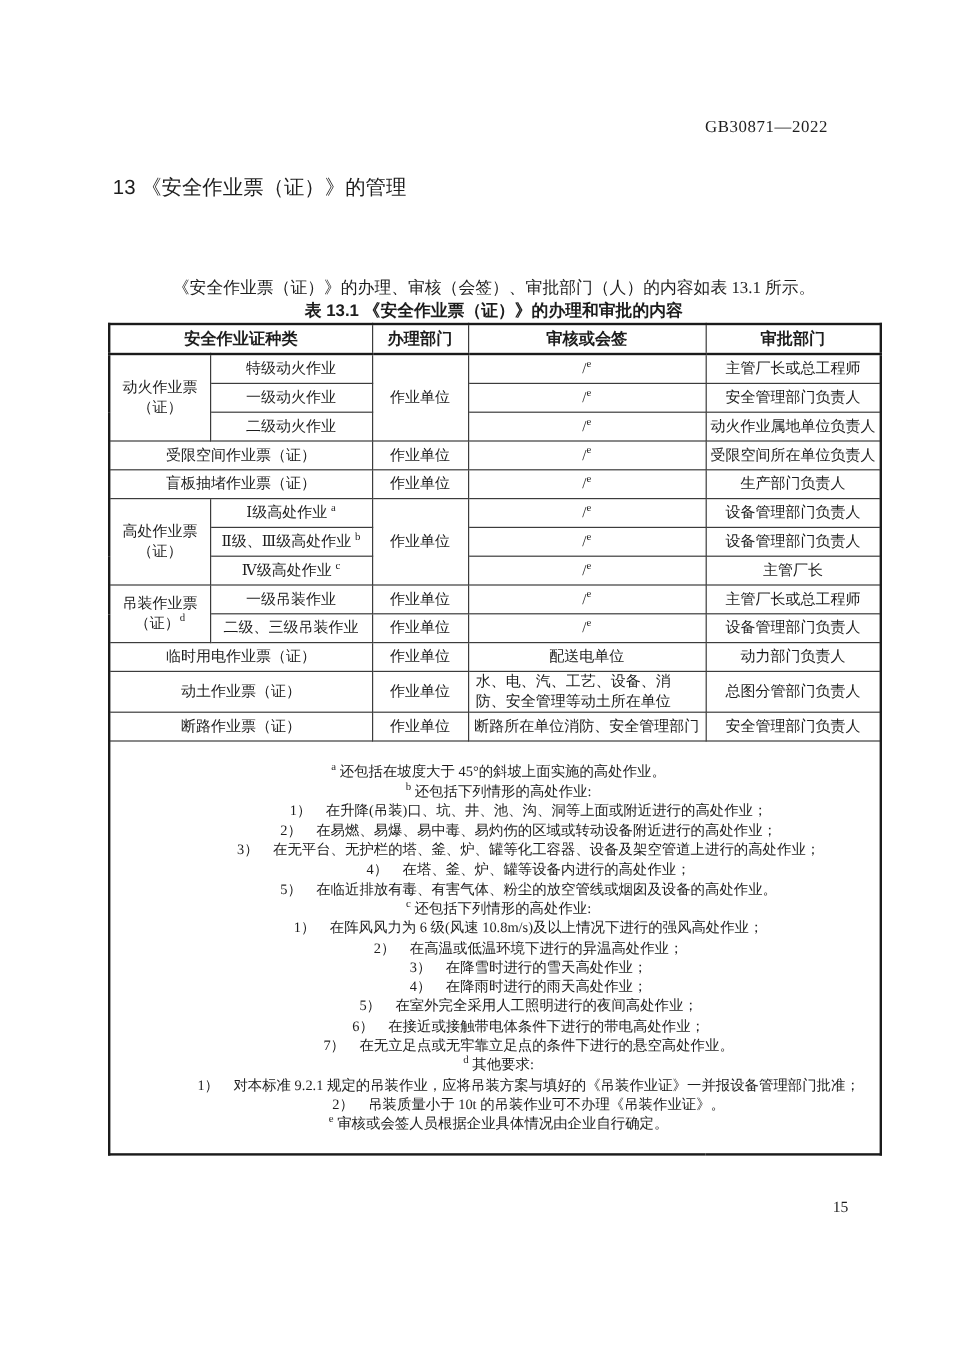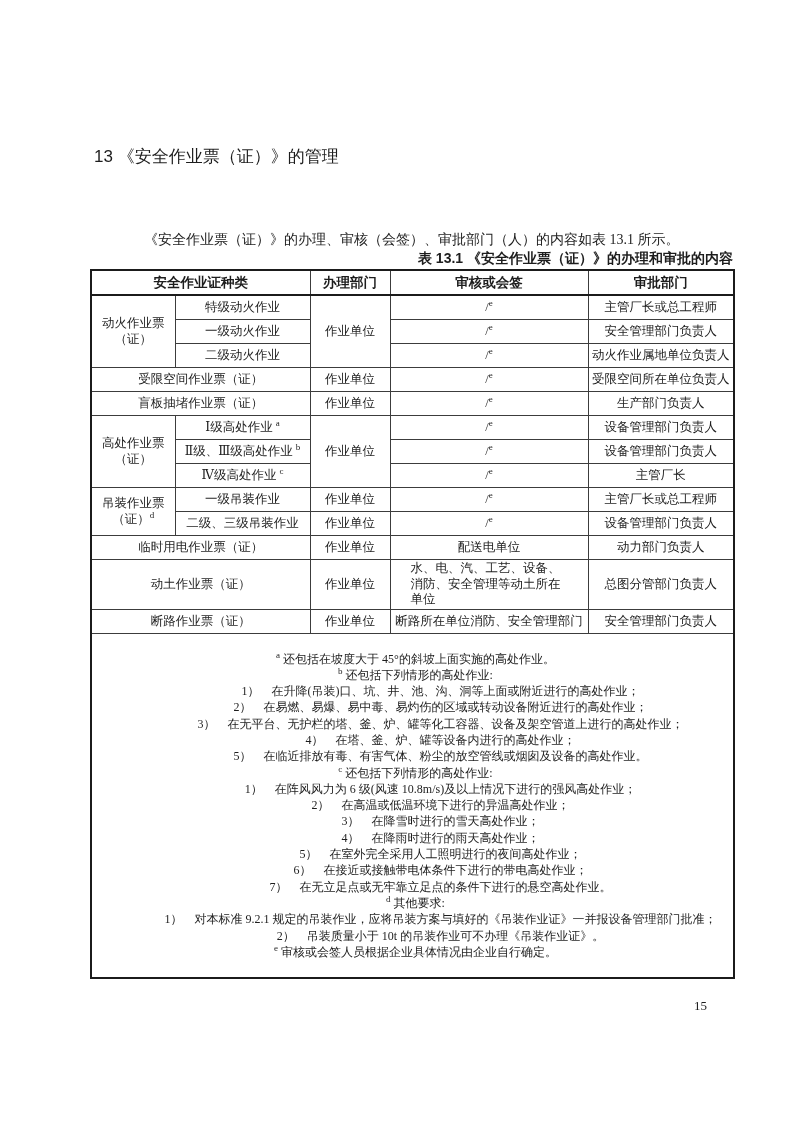--- a/index.html
+++ b/index.html
@@ -17,59 +17,60 @@
     font-family:"Liberation Sans","DejaVu Sans",sans-serif;
   }
   .h-sub{
     position:absolute;top:184px;left:94px;font-size:15px;font-weight:bold;
     font-family:"Liberation Sans","DejaVu Sans",sans-serif;
   }
   .para{
     position:absolute;top:216px;left:129px;width:600px;font-size:14px;margin:15px;
   }
   .caption{
-    position:absolute;top:250px;left:90px;width:643px;text-align:right;
+    position:absolute;top:250px;left:90px;width:643px;text-align:center;
     font-size:14px;font-weight:bold;
     font-family:"Liberation Sans","DejaVu Sans",sans-serif;
   }
   table.permit{
     position:absolute;top:269px;left:90px;width:643px;
     border-collapse:collapse;table-layout:fixed;
     border:2px solid #1b1b1b;
   }
   table.permit th,table.permit td{
     border:1px solid #3c3c3c;text-align:center;vertical-align:middle;
     padding:1px 2px;
   }
   table.permit th{
     height:21px;font-size:13.5px;font-weight:bold;
     font-family:"Liberation Sans","DejaVu Sans",sans-serif;
     border-bottom:2px solid #1b1b1b;
   }
   table.permit td{
     height:21px;font-size:12.5px;white-space:pre-line;line-height:1.25;
   }
-  table.permit td.left{text-align:left;padding:1px 20px;}
+  table.permit td.left{text-align:left;padding:1px 6px;}
   table.permit td sup,.fn-line sup{font-size:9px;line-height:0;}
   td.footnotes{
     border-top:2px solid #1b1b1b;text-align:left;vertical-align:top;
     padding:4px 8px 5px 8px;white-space:normal;height:auto;
   }
   .fn{font-size:12px;line-height:16.3px;}
   .fn-line{padding-left:6px;}
   .fn-item{padding-left:56px;}
   .pagenum{
     position:absolute;top:998px;left:694px;font-size:13px;
   }
 </style>
 </head>
 <body>
 
 <div class="page">
 
+  <div class="doc-code">GB30871—2022</div>
 
   <div class="h-section">13 《安全作业票（证）》的管理</div>
 
 
   <p class="para">《安全作业票（证）》的办理、审核（会签）、审批部门（人）的内容如表 13.1 所示。</p>
 
   <div class="caption">表 13.1 《安全作业票（证）》的办理和审批的内容</div>
 
   <table class="permit">
     <colgroup>

